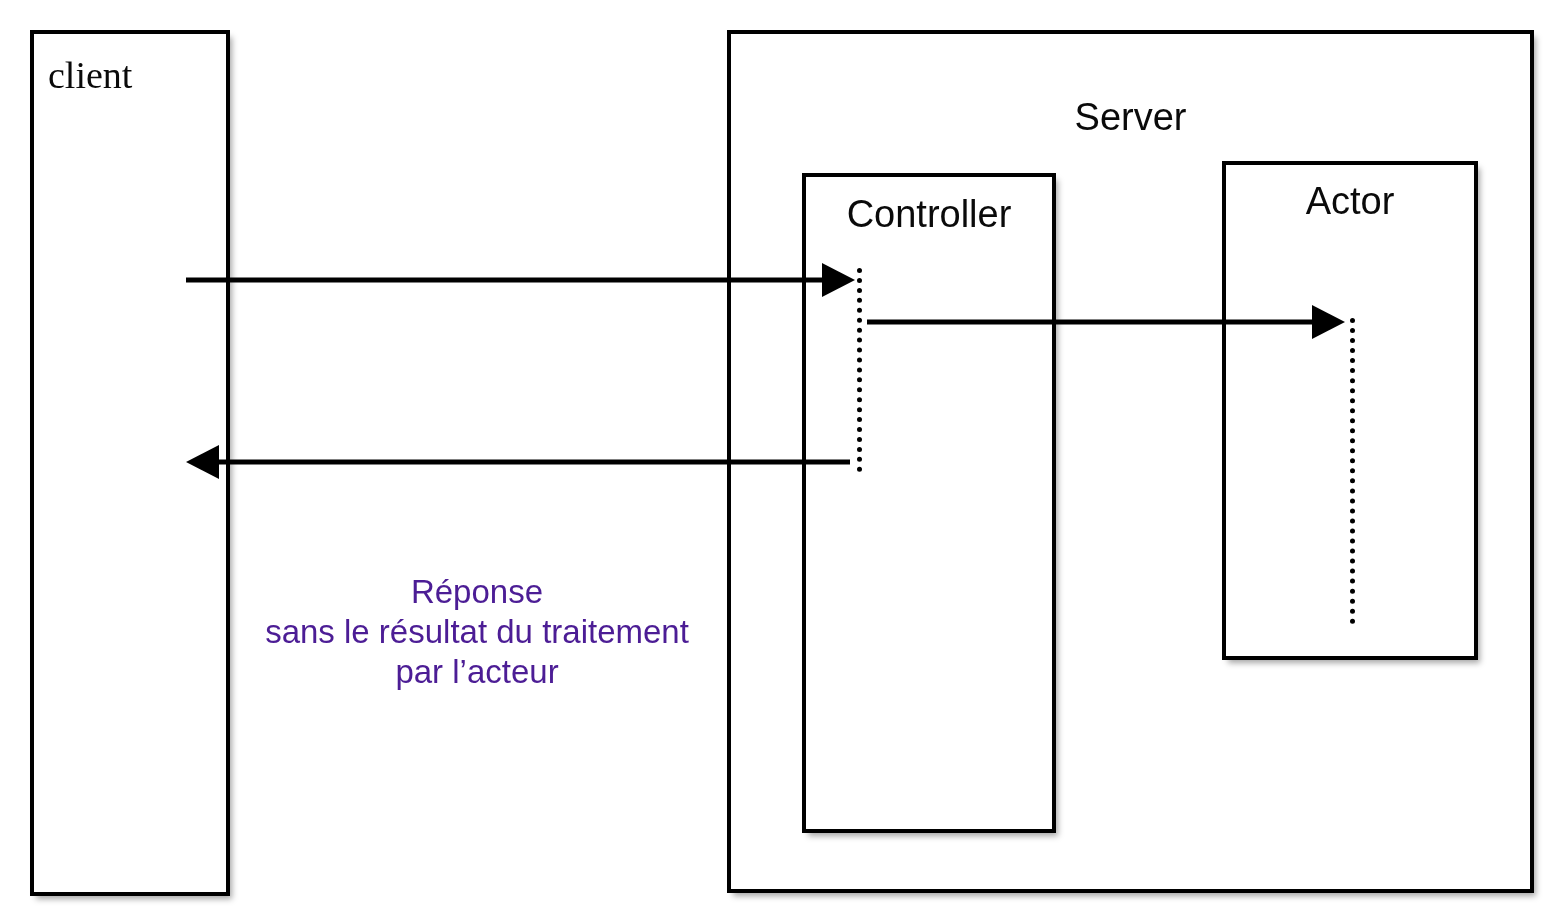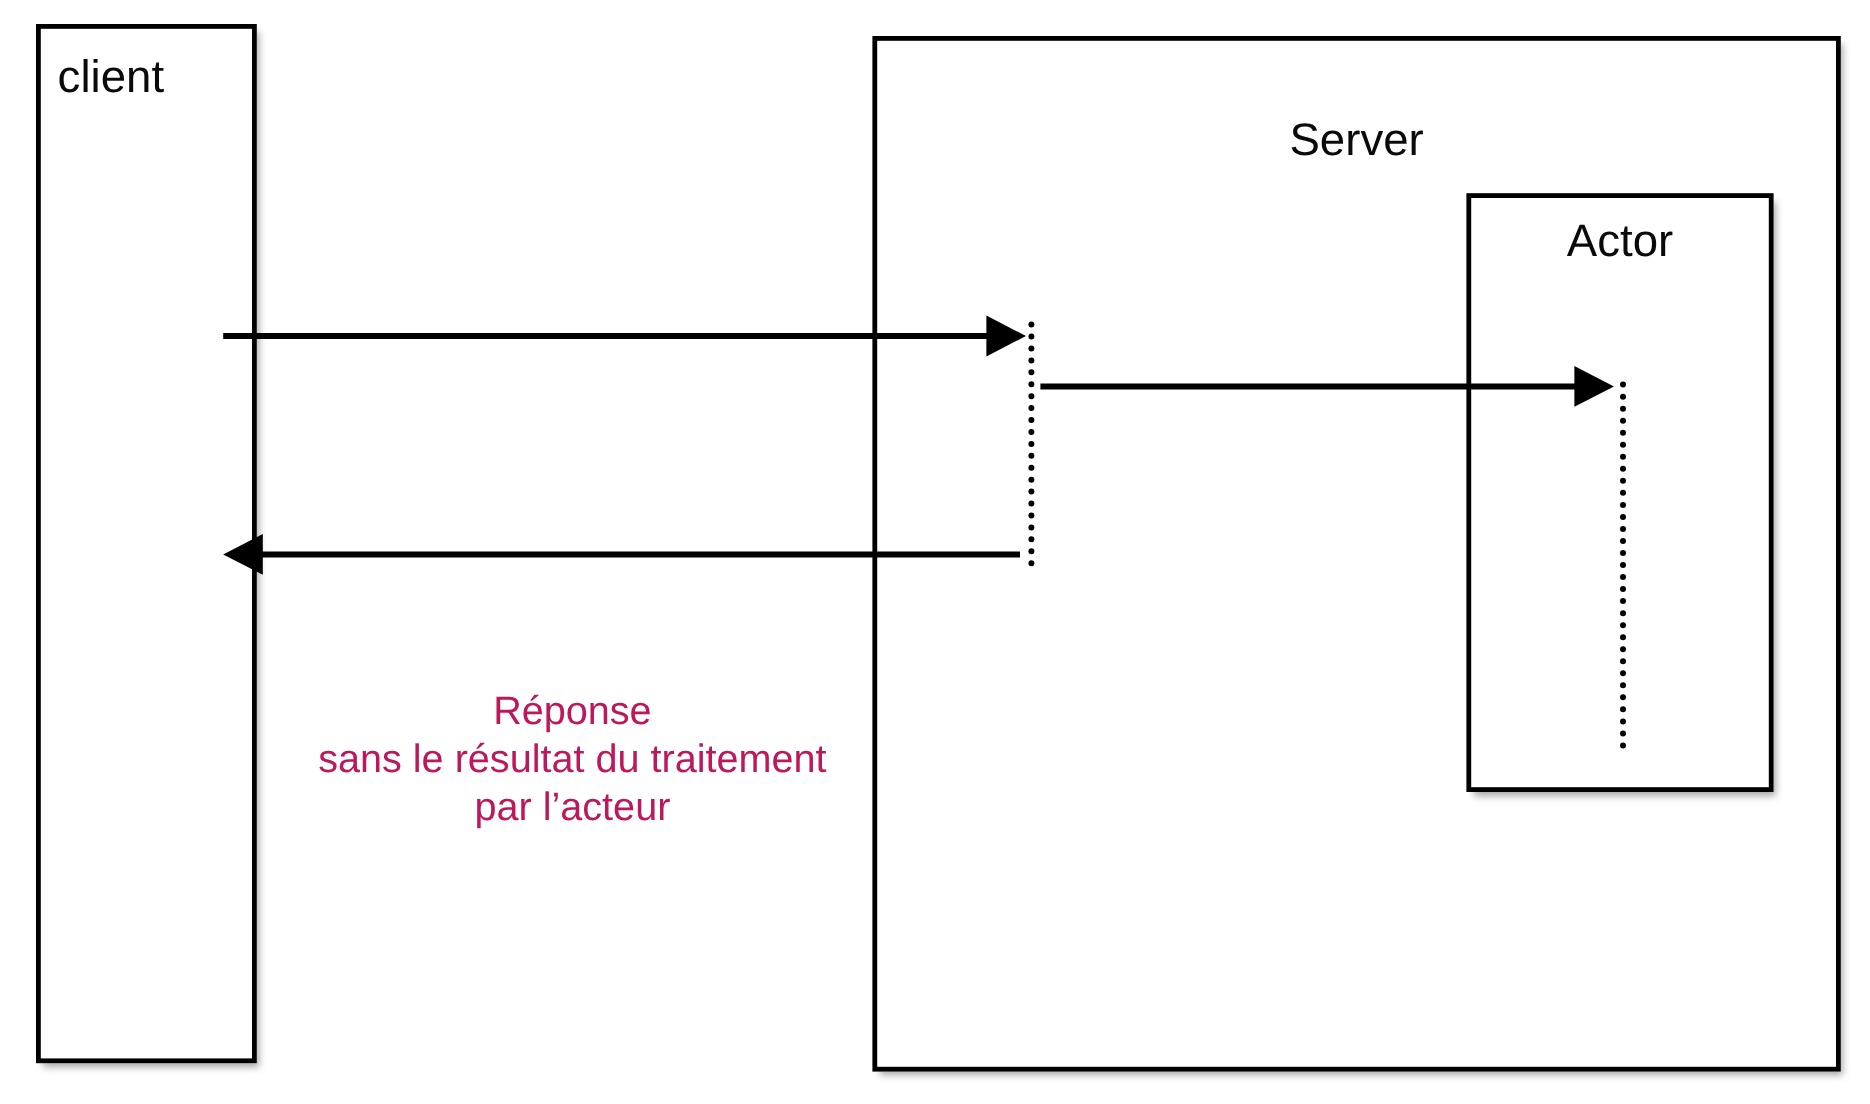--- a/index.html
+++ b/index.html
@@ -31,23 +31,24 @@
     left: 0;
     right: 0;
     text-align: center;
     font-size: 38px;
     line-height: 1;
     color: #0a0a0a;
     white-space: nowrap;
   }
   #client-box {
     left: 30px;
-    top: 20px;
-    width: 184px;
+    top: 30px;
+    width: 200px;
     height: 866px;
+    font-family: Liberation Serif, serif;
   }
   #client-label {
     top: 22px;
     left: 14px;
     right: auto;
     text-align: left;
   }
   #server-box {
     left: 727px;
     top: 30px;
@@ -104,21 +105,21 @@
     fill: #000000;
   }
   #msg-request { left: 0; top: 250px; width: 900px; height: 62px; }
   #msg-dispatch { left: 820px; top: 292px; width: 560px; height: 62px; }
   #msg-response { left: 150px; top: 432px; width: 740px; height: 62px; }
   .note {
     position: absolute;
     text-align: center;
     font-size: 33px;
     line-height: 40px;
-    color: #be185d;
+    color: #4c1d95;
     white-space: pre-line;
   }
   #response-note {
     left: 217px;
     top: 572px;
     width: 520px;
   }
   #completion-note {
     left: 1232px;
     top: 644px;
@@ -133,20 +134,23 @@
 <div id="canvas">
 
   <div class="box" id="client-box">
     <div class="box-label" id="client-label">client</div>
   </div>
 
   <div class="box" id="server-box">
     <div class="box-label" id="server-label">Server</div>
   </div>
 
+  <div class="box" id="controller-box">
+    <div class="box-label" id="controller-label">Controller</div>
+  </div>
 
   <div class="box" id="actor-box">
     <div class="box-label" id="actor-label">Actor</div>
   </div>
 
   <div class="lifeline" id="controller-lifeline"></div>
   <div class="lifeline" id="actor-lifeline"></div>
 
   <svg class="msg-svg" id="msg-request" viewBox="0 0 900 62" width="900" height="62">
     <line class="msg-line" x1="186" y1="30" x2="836" y2="30"></line>

